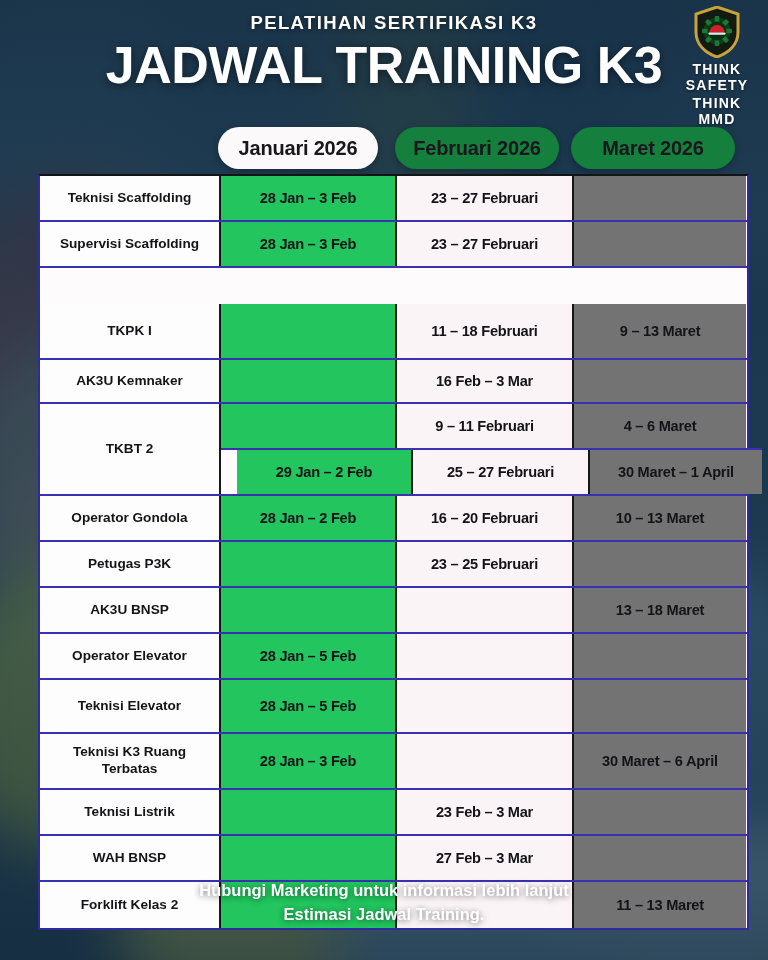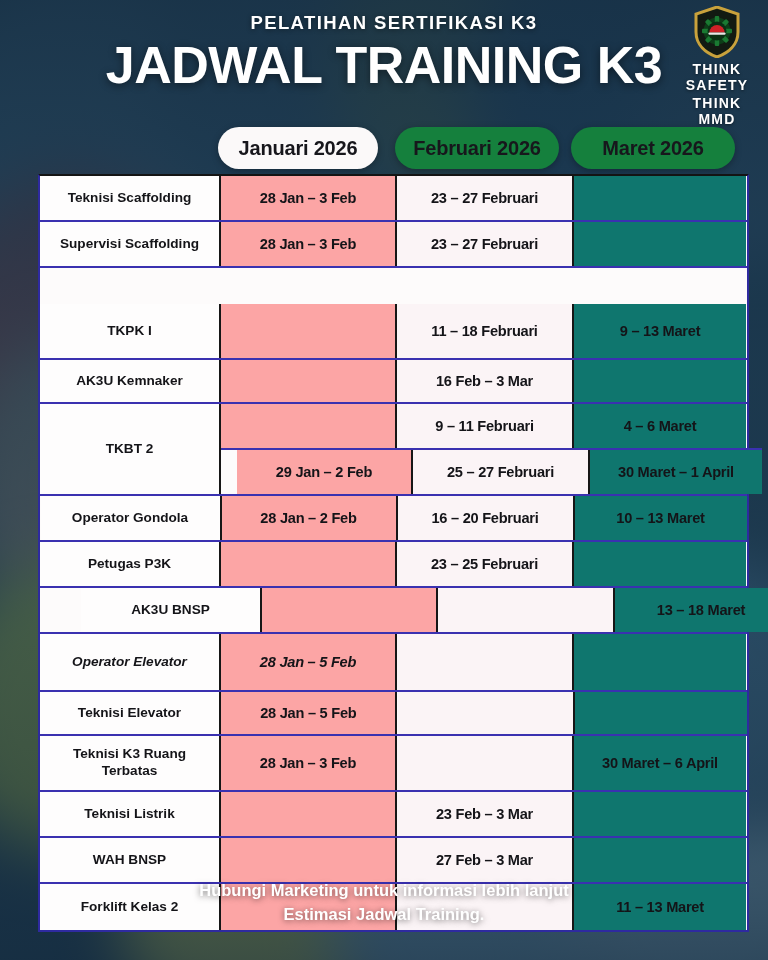--- a/index.html
+++ b/index.html
@@ -88,23 +88,23 @@
     border-right:2.5px solid #161616;
   }
   .c-date{
     flex:1 1 0;
     display:flex; align-items:center; justify-content:center; text-align:center;
     font-size:14.6px; font-weight:bold; color:#141418;
     letter-spacing:-0.25px;
     border-right:2.5px solid #161616;
   }
   .c-date:last-child{ border-right:none; }
-  .c-jan{ flex:0 0 176px; background:#fca5a5; }
+  .c-jan{ flex:0 0 176px; background:#22c55e; }
   .c-feb{ flex:0 0 177px; background:#fbf4f6; }
-  .c-mar{ flex:0 0 172px; background:#0f766e; }
+  .c-mar{ flex:0 0 172px; background:#737373; }
 
   
   .row.split .c-name{ border-right:2.5px solid #161616; }
   .split-body{ flex:1 1 0; display:flex; flex-direction:column; }
   .sub{ display:flex; flex:1 1 0; border-bottom:2px solid #3a31b0; }
   .sub:last-child{ border-bottom:none;margin-left:16px; }
 
   
   .footer{
     position:absolute; left:0; right:0; top:878px;
@@ -201,45 +201,45 @@
             <div class="c-date c-feb">9 – 11 Februari</div>
             <div class="c-date c-mar">4 – 6 Maret</div>
           </div>
           <div class="sub">
             <div class="c-date c-jan">29 Jan – 2 Feb</div>
             <div class="c-date c-feb">25 – 27 Februari</div>
             <div class="c-date c-mar">30 Maret – 1 April</div>
           </div>
         </div>
       </div>
-      <div class="row" style="height: 46px; justify-content: center;">
+      <div class="row" style="height: 46px;">
         <div class="c-name">Operator Gondola</div>
         <div class="c-date c-jan">28 Jan – 2 Feb</div>
         <div class="c-date c-feb">16 – 20 Februari</div>
         <div class="c-date c-mar">10 – 13 Maret</div>
       </div>
       <div class="row" style="height: 46px;">
         <div class="c-name">Petugas P3K</div>
         <div class="c-date c-jan"></div>
         <div class="c-date c-feb">23 – 25 Februari</div>
         <div class="c-date c-mar"></div>
       </div>
-      <div class="row" style="height: 46px; padding-left: 41px;">
+      <div class="row" style="height: 46px;">
         <div class="c-name">AK3U BNSP</div>
         <div class="c-date c-jan"></div>
         <div class="c-date c-feb"></div>
         <div class="c-date c-mar">13 – 18 Maret</div>
       </div>
-      <div class="row" style="height: 58px; font-style: italic;">
+      <div class="row" style="height: 46px;">
         <div class="c-name">Operator Elevator</div>
         <div class="c-date c-jan">28 Jan – 5 Feb</div>
         <div class="c-date c-feb"></div>
         <div class="c-date c-mar"></div>
       </div>
-      <div class="row" style="height: 44px; justify-content: space-between;">
+      <div class="row" style="height: 54px;">
         <div class="c-name">Teknisi Elevator</div>
         <div class="c-date c-jan">28 Jan – 5 Feb</div>
         <div class="c-date c-feb"></div>
         <div class="c-date c-mar"></div>
       </div>
       <div class="row" style="height: 56px;">
         <div class="c-name">Teknisi K3 Ruang Terbatas</div>
         <div class="c-date c-jan">28 Jan – 3 Feb</div>
         <div class="c-date c-feb"></div>
         <div class="c-date c-mar">30 Maret – 6 April</div>

